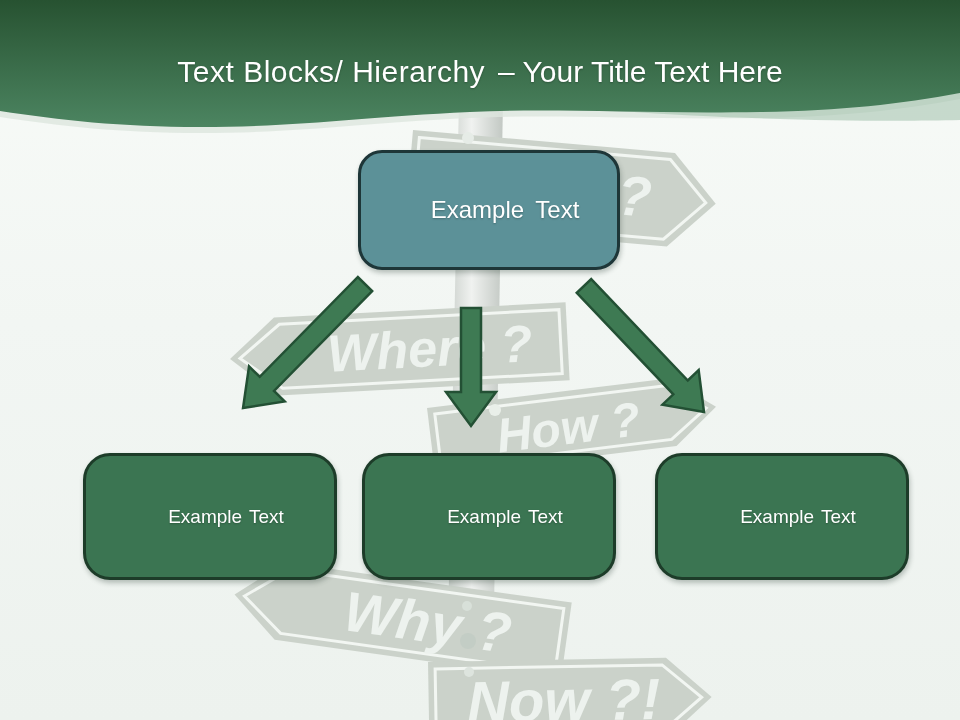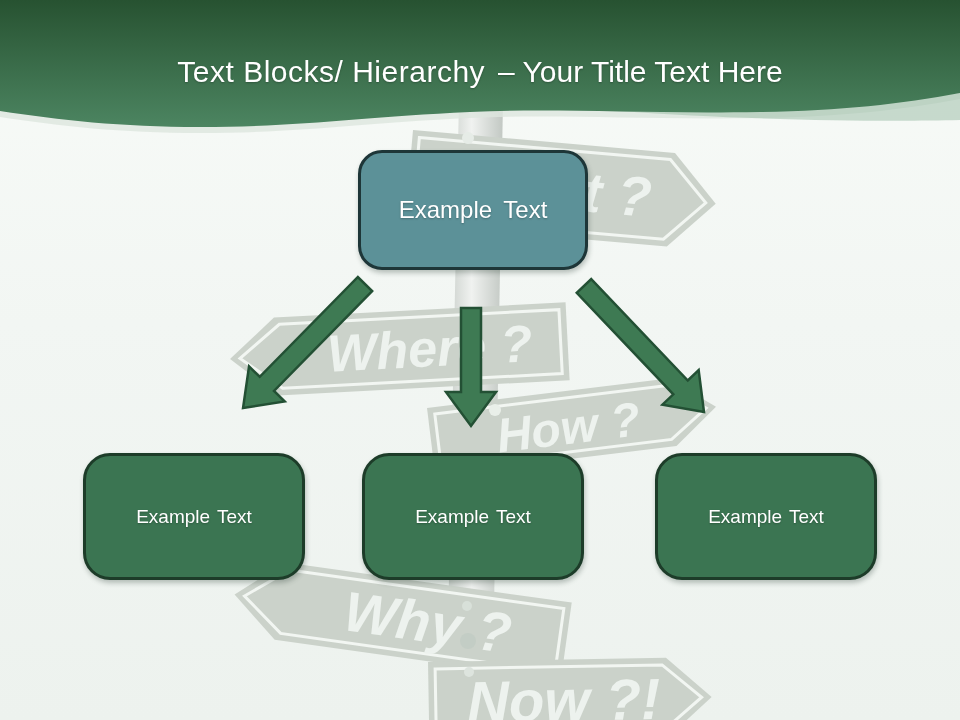--- a/index.html
+++ b/index.html
@@ -53,20 +53,21 @@
   
   .node {
     position: absolute;
     display: flex;
     align-items: center;
     justify-content: center;
     color: #ffffff;
     text-align: center;
     box-shadow: 1px 3px 5px rgba(40, 60, 50, 0.30);
     text-shadow: 0 1px 2px rgba(0,0,0,0.25);
+    padding-left: 32px;
   }
   .node-root {
     left: 358px; top: 150px;
     width: 224px; height: 114px;
     background: #5c9198;
     border: 3px solid #1e3638;
     border-radius: 24px;
     font-size: 24px;
     word-spacing: 5px;
   }

